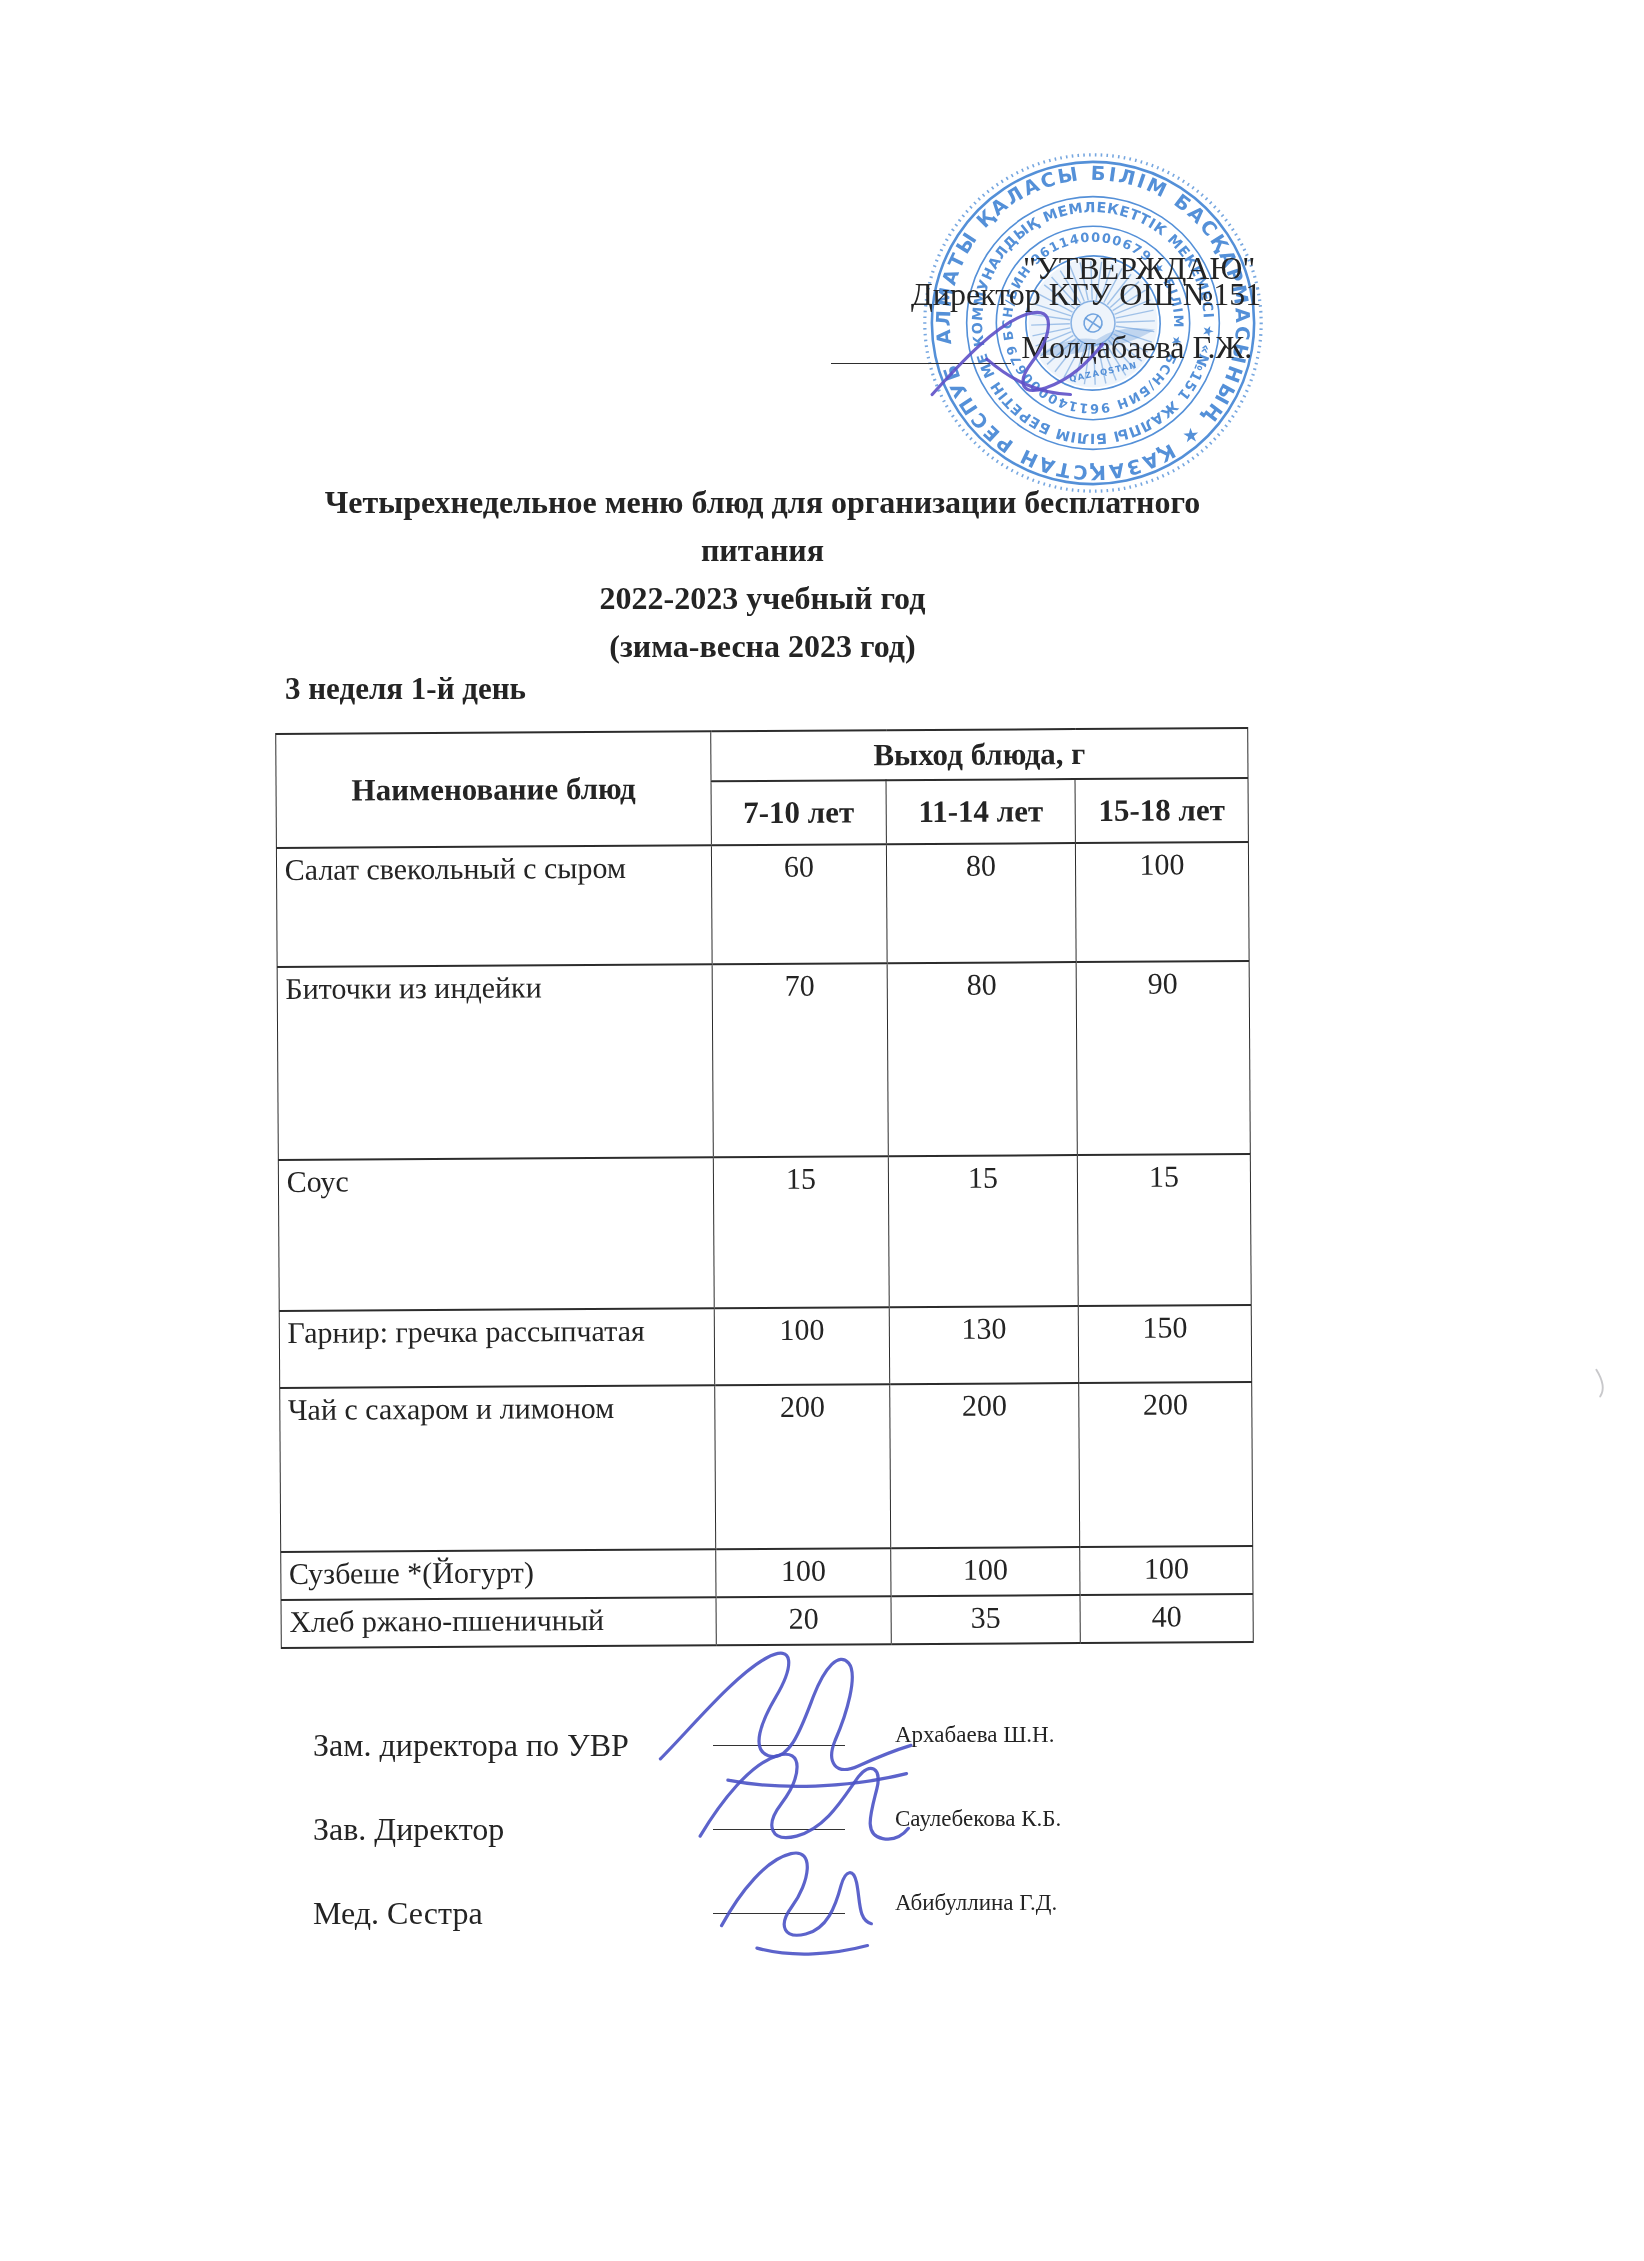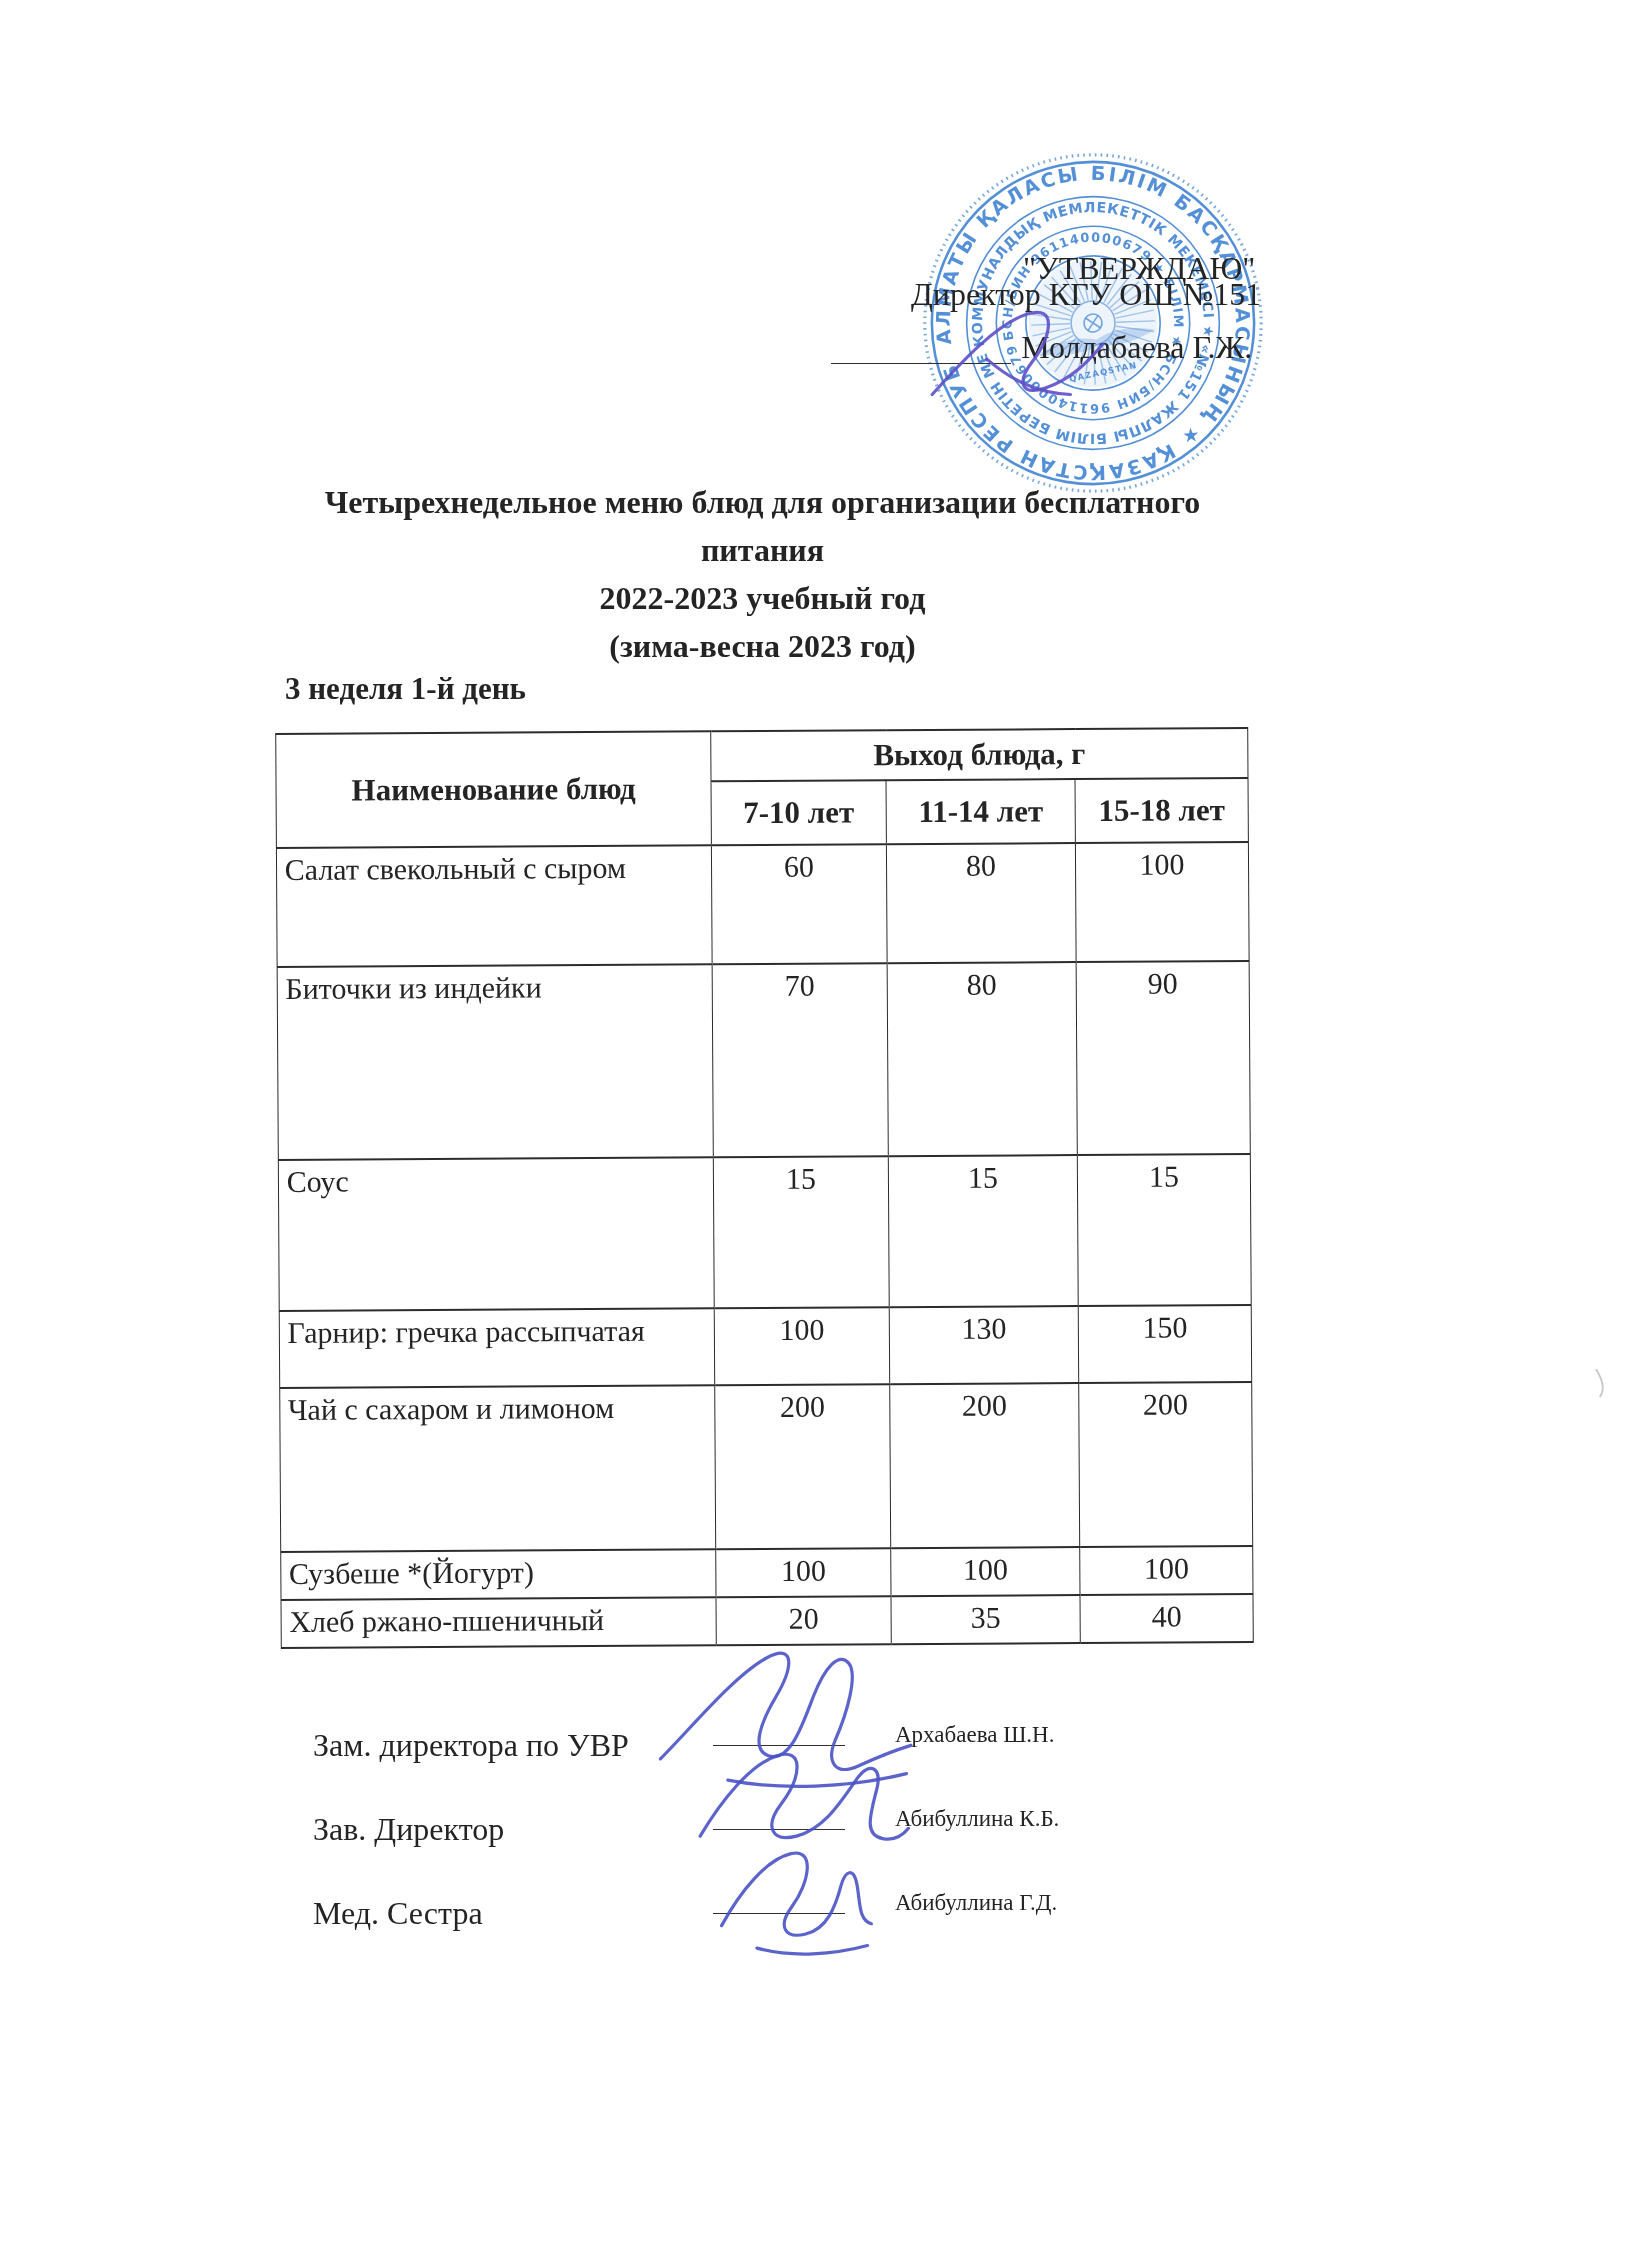--- a/index.html
+++ b/index.html
@@ -304,21 +304,21 @@
 
   <div class="sigs" id="sig-rows">
       <div class="sig-row">
         <div class="sig-role">Зам. директора по УВР</div>
         <div class="sig-line"></div>
         <div class="sig-name">Архабаева Ш.Н.</div>
       </div>
       <div class="sig-row">
         <div class="sig-role">Зав. Директор</div>
         <div class="sig-line"></div>
-        <div class="sig-name">Абибуллина К.Б.</div>
+        <div class="sig-name">Саулебекова К.Б.</div>
       </div>
       <div class="sig-row">
         <div class="sig-role">Мед. Сестра</div>
         <div class="sig-line"></div>
         <div class="sig-name">Абибуллина Г.Д.</div>
       </div>
     </div>
 
   <svg class="squiggle" style="left:644px;top:1640px;width:277px;height:151px" viewBox="0 0 430 235">
     <path d="M 25 185 C 70 140, 140 55, 190 28 C 235 4, 232 42, 205 88 C 182 127, 165 170, 193 180 C 226 191, 245 135, 263 88 C 281 42, 303 18, 318 36 C 333 54, 315 115, 297 156 C 283 190, 297 212, 333 196 C 366 181, 395 170, 415 164"></path>

